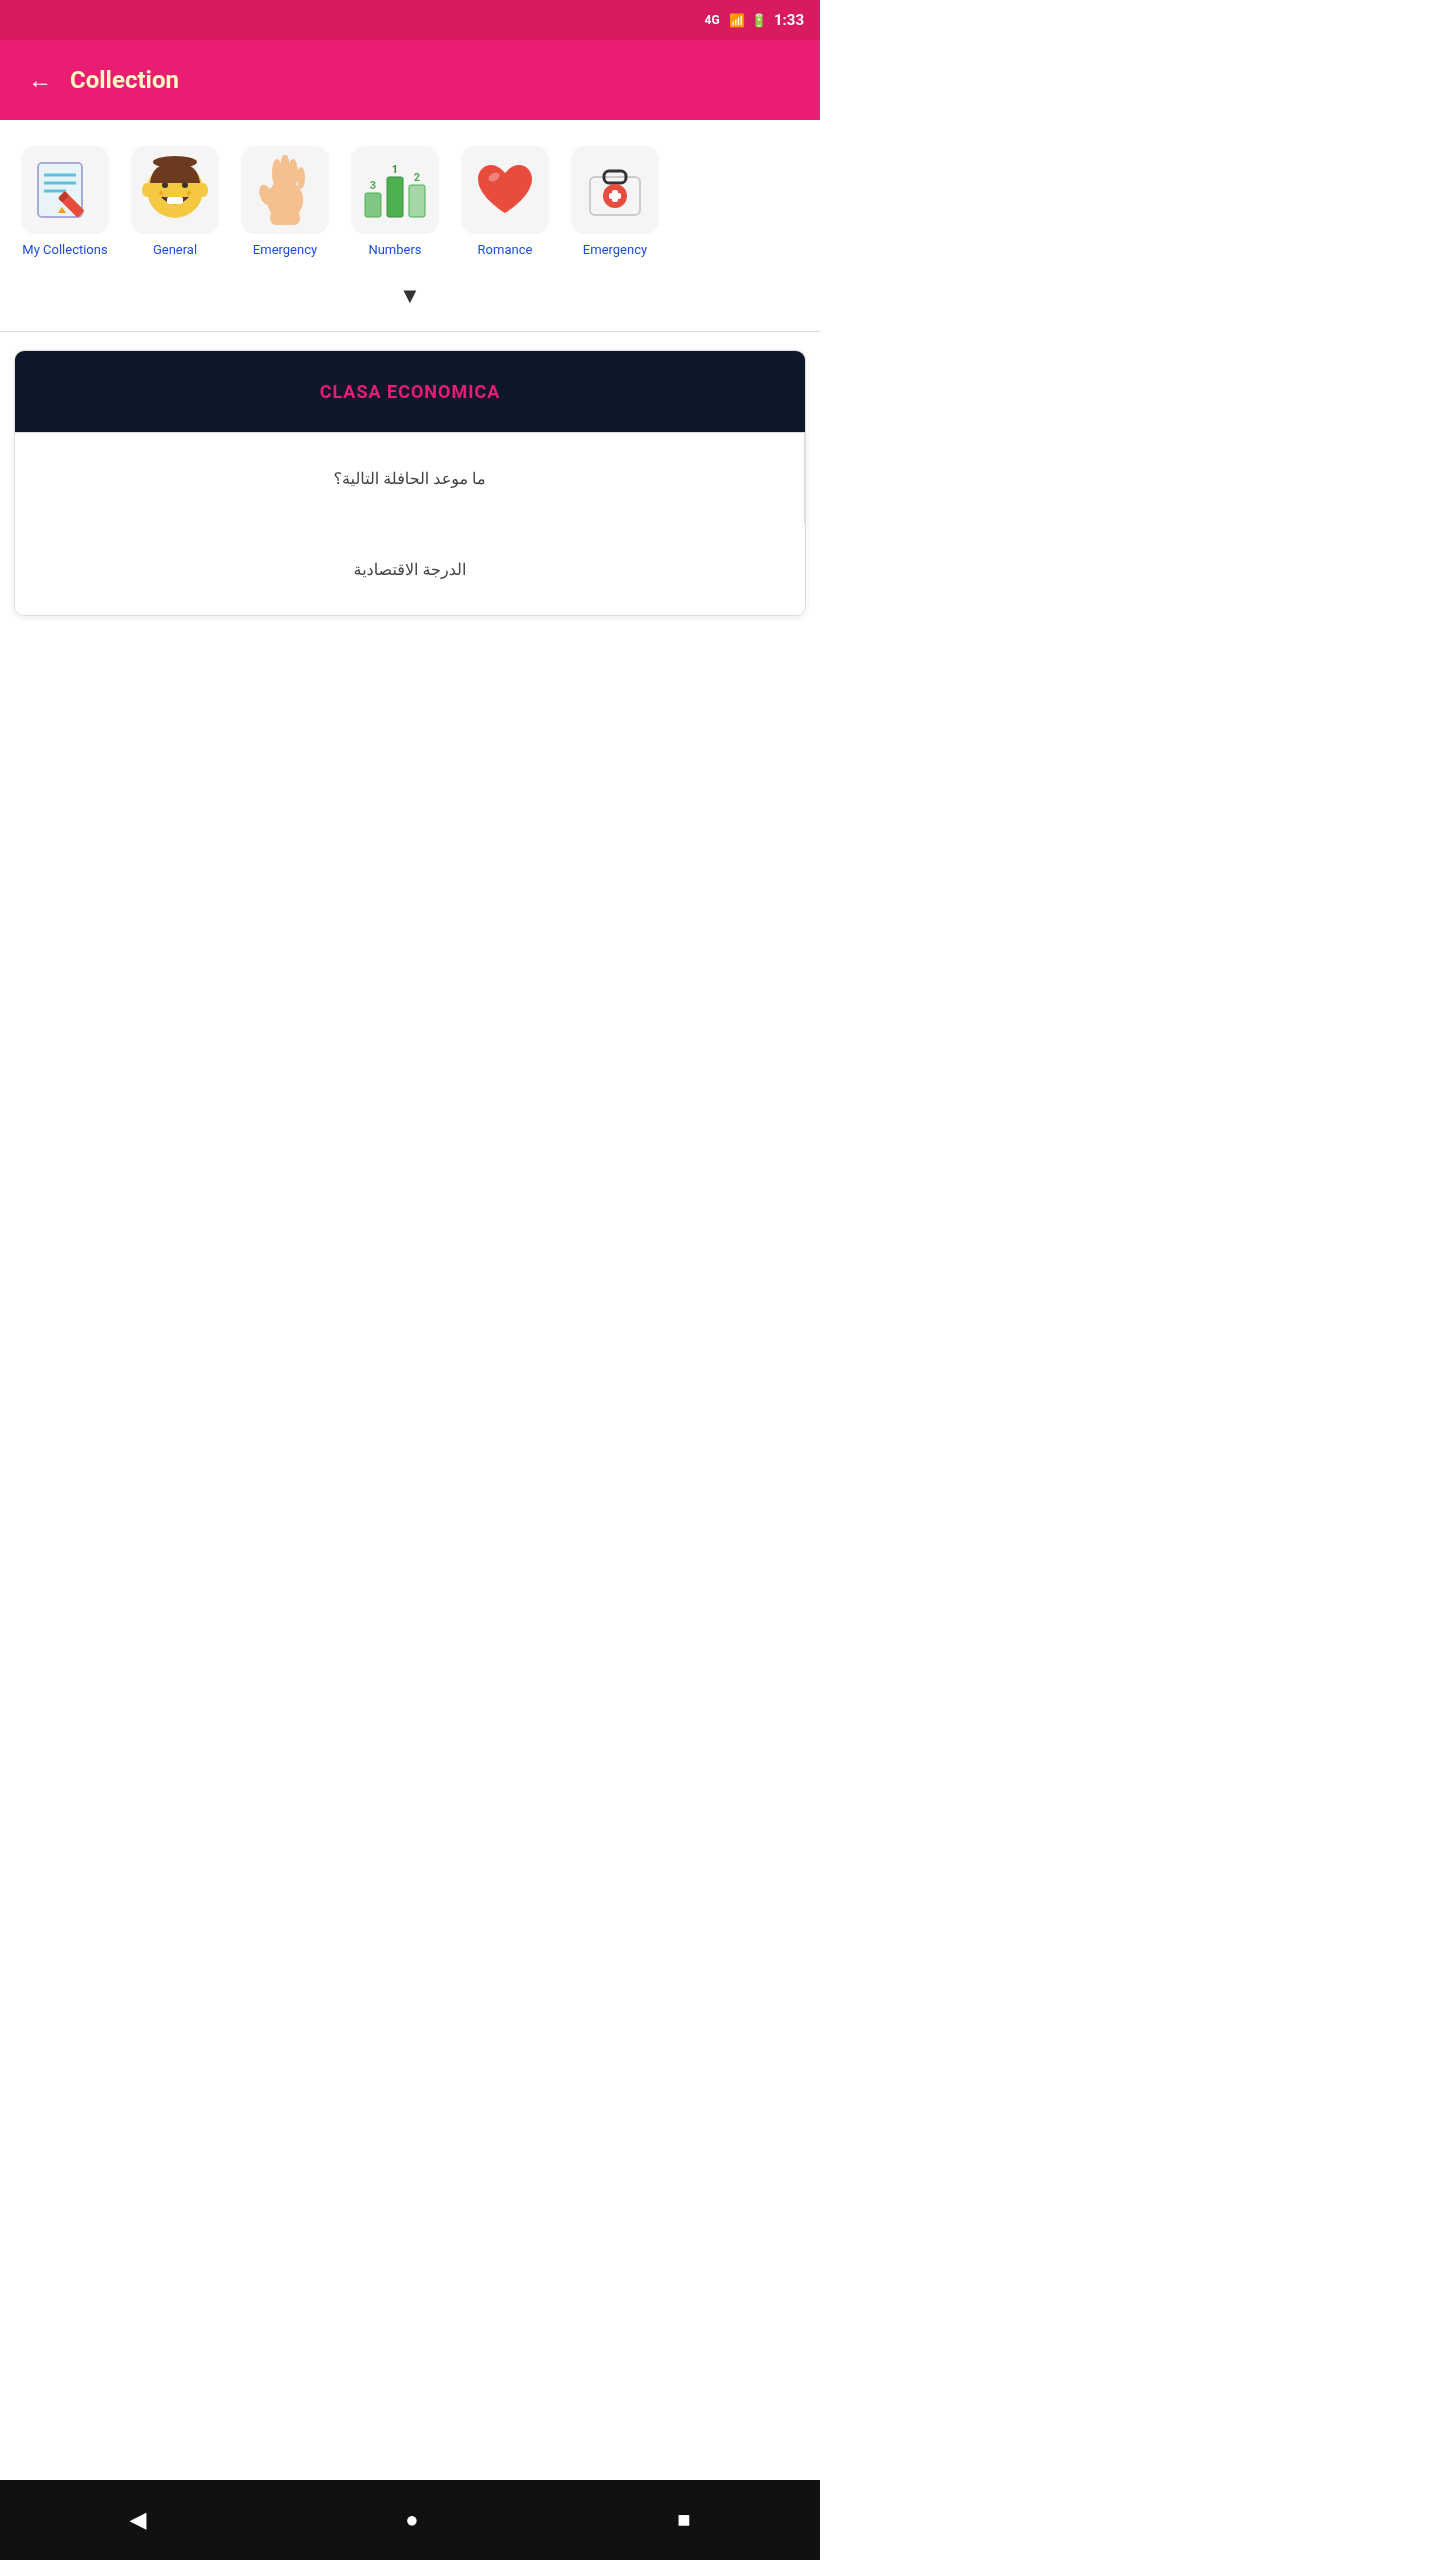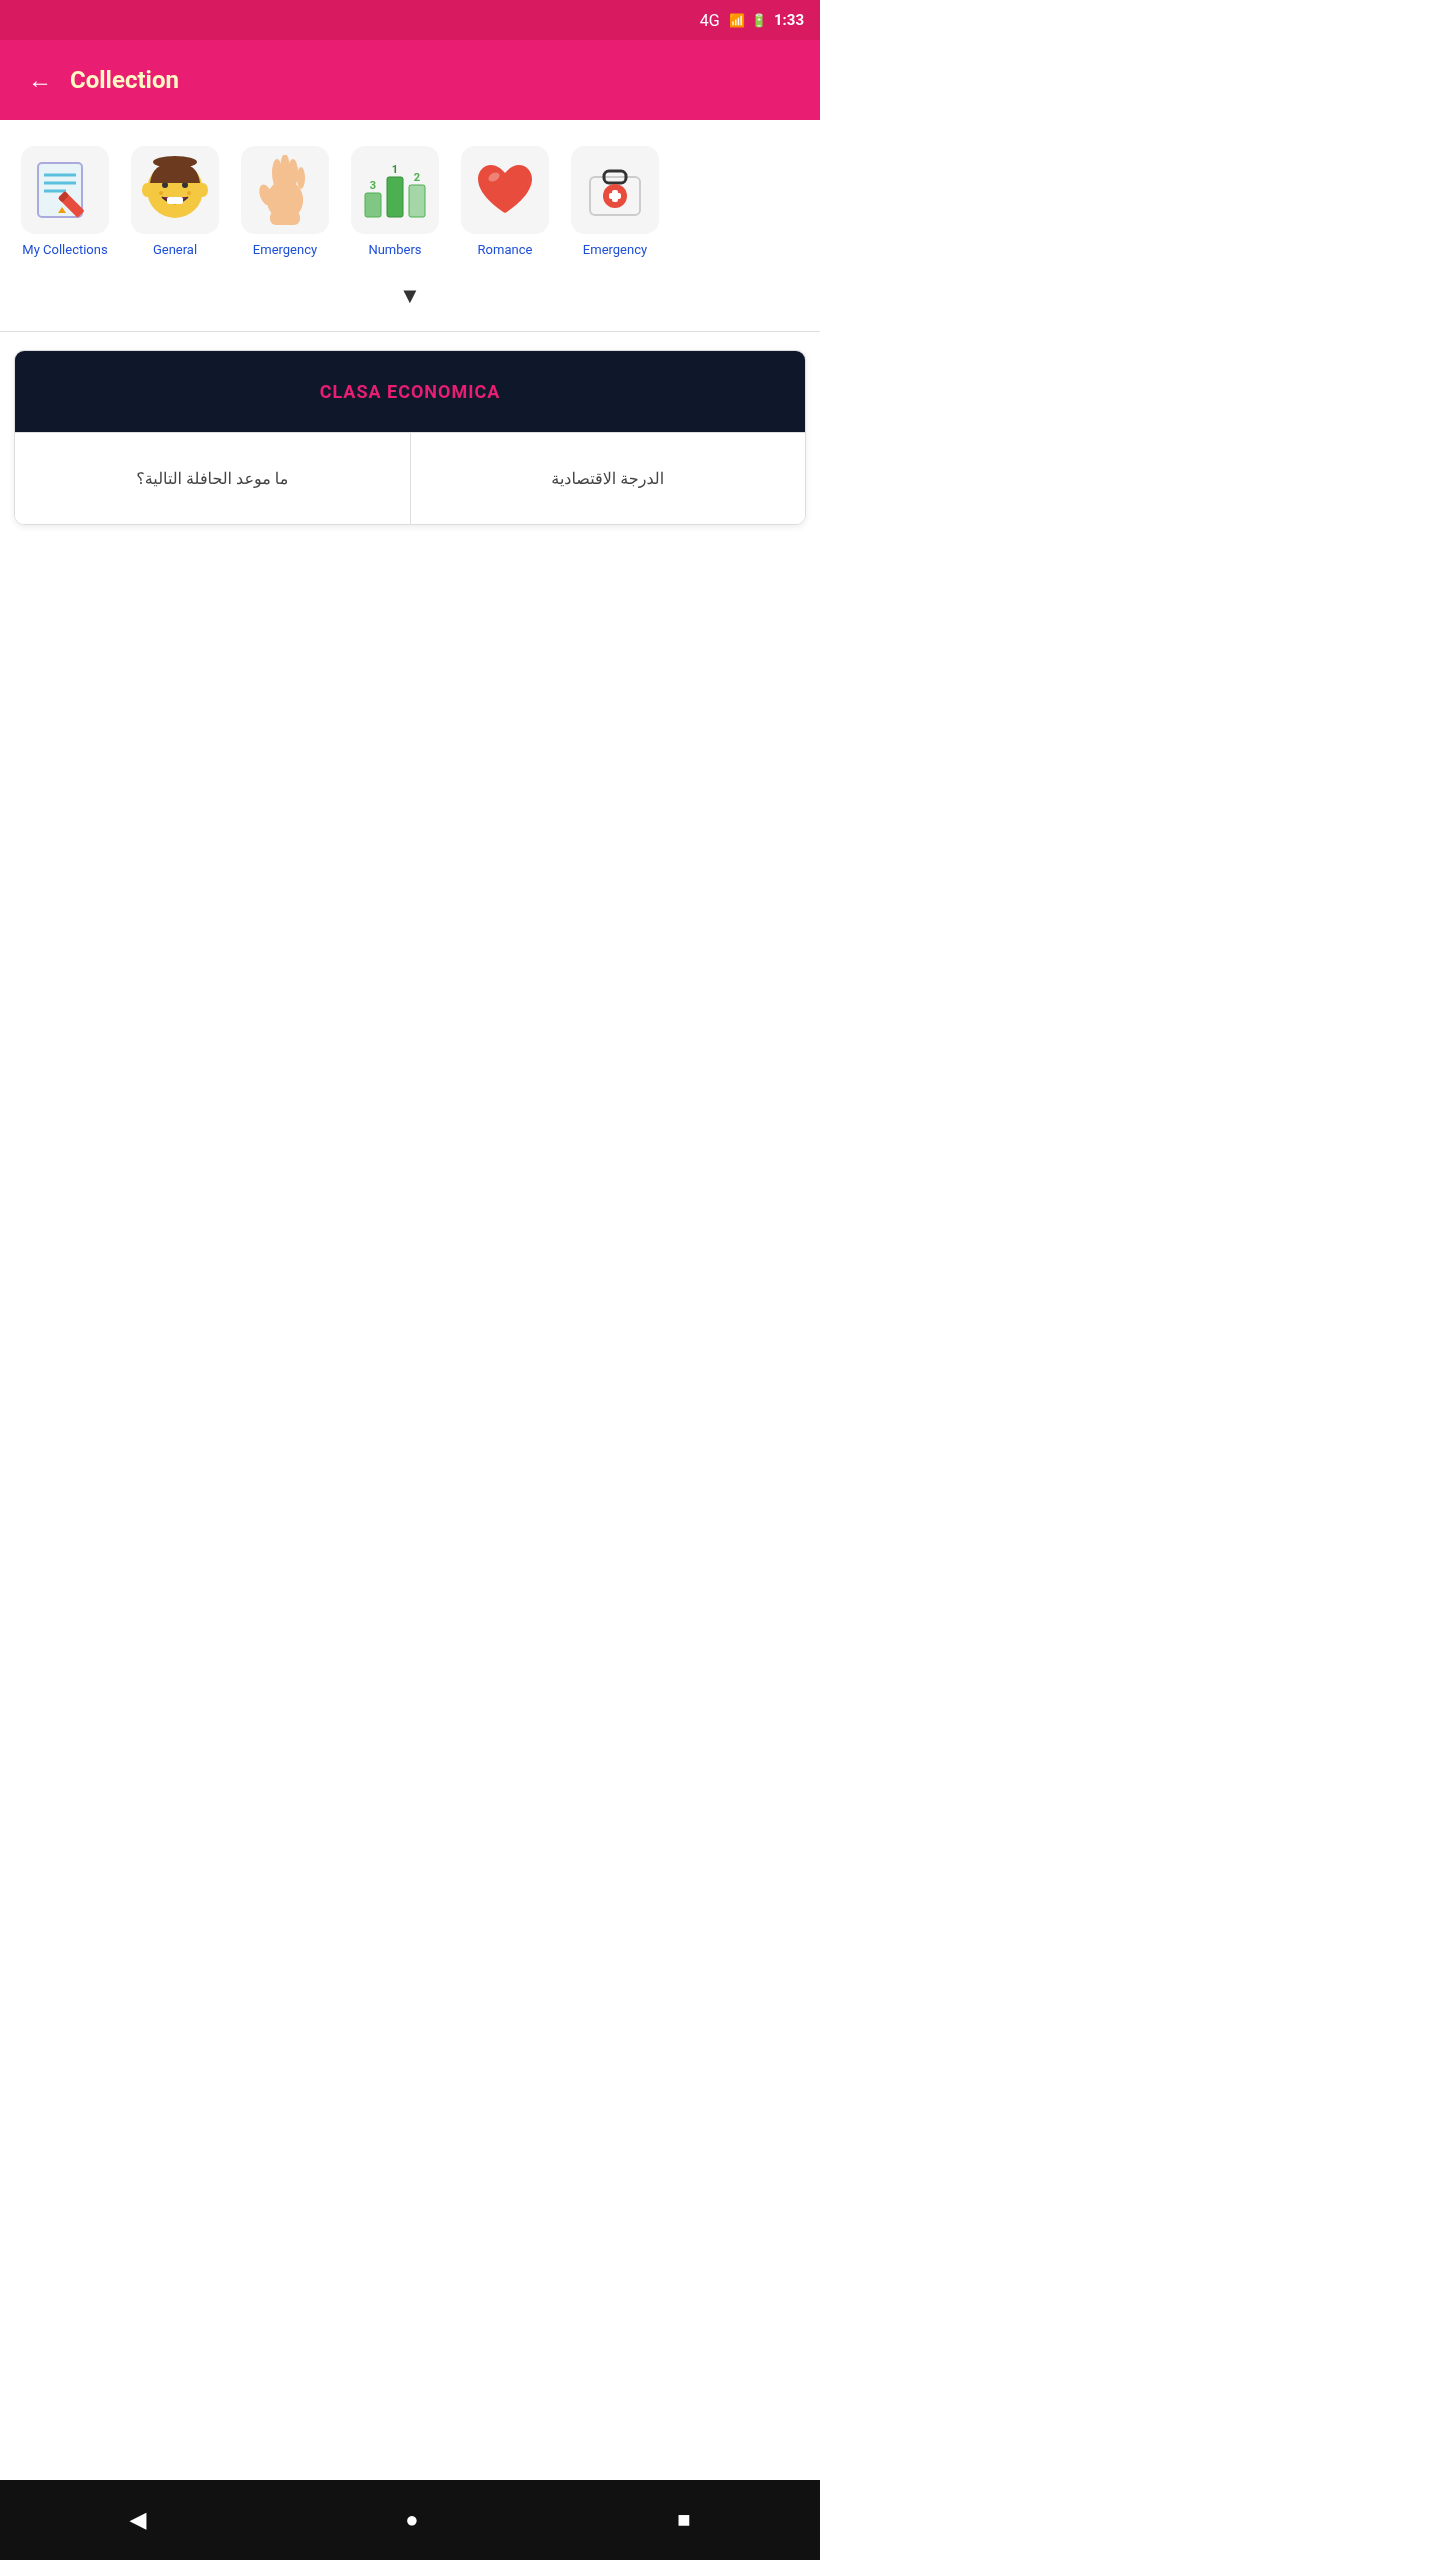--- a/index.html
+++ b/index.html
@@ -150,21 +150,21 @@
     .card-title {
       font-size: 18px;
       font-weight: bold;
       color: #e91e73;
       letter-spacing: 1px;
       text-transform: uppercase;
     }
 
     .card-bottom {
       display: flex;
-      flex-direction: row;
+      flex-direction: column;
       background: white;
     }
 
     .card-cell {
       flex: 1;
       padding: 36px 20px;
       text-align: center;
       font-size: 16px;
       color: #444;
       direction: rtl;
@@ -197,22 +197,22 @@
       padding: 8px 24px;
     }
 
     
     .bottom-spacer {
       height: 100px;
     }
 
     
     .status-4g {
-      font-size: 16px;
-      font-weight: normal;
+      font-size: 12px;
+      font-weight: bold;
       margin-right: 4px;
     }
   </style>
 </head>
 <body>
 
 <div class="status-bar">
   <div class="status-bar-icons">
     <span class="status-4g">4G</span>
     <span style="font-size:13px;">📶</span>

